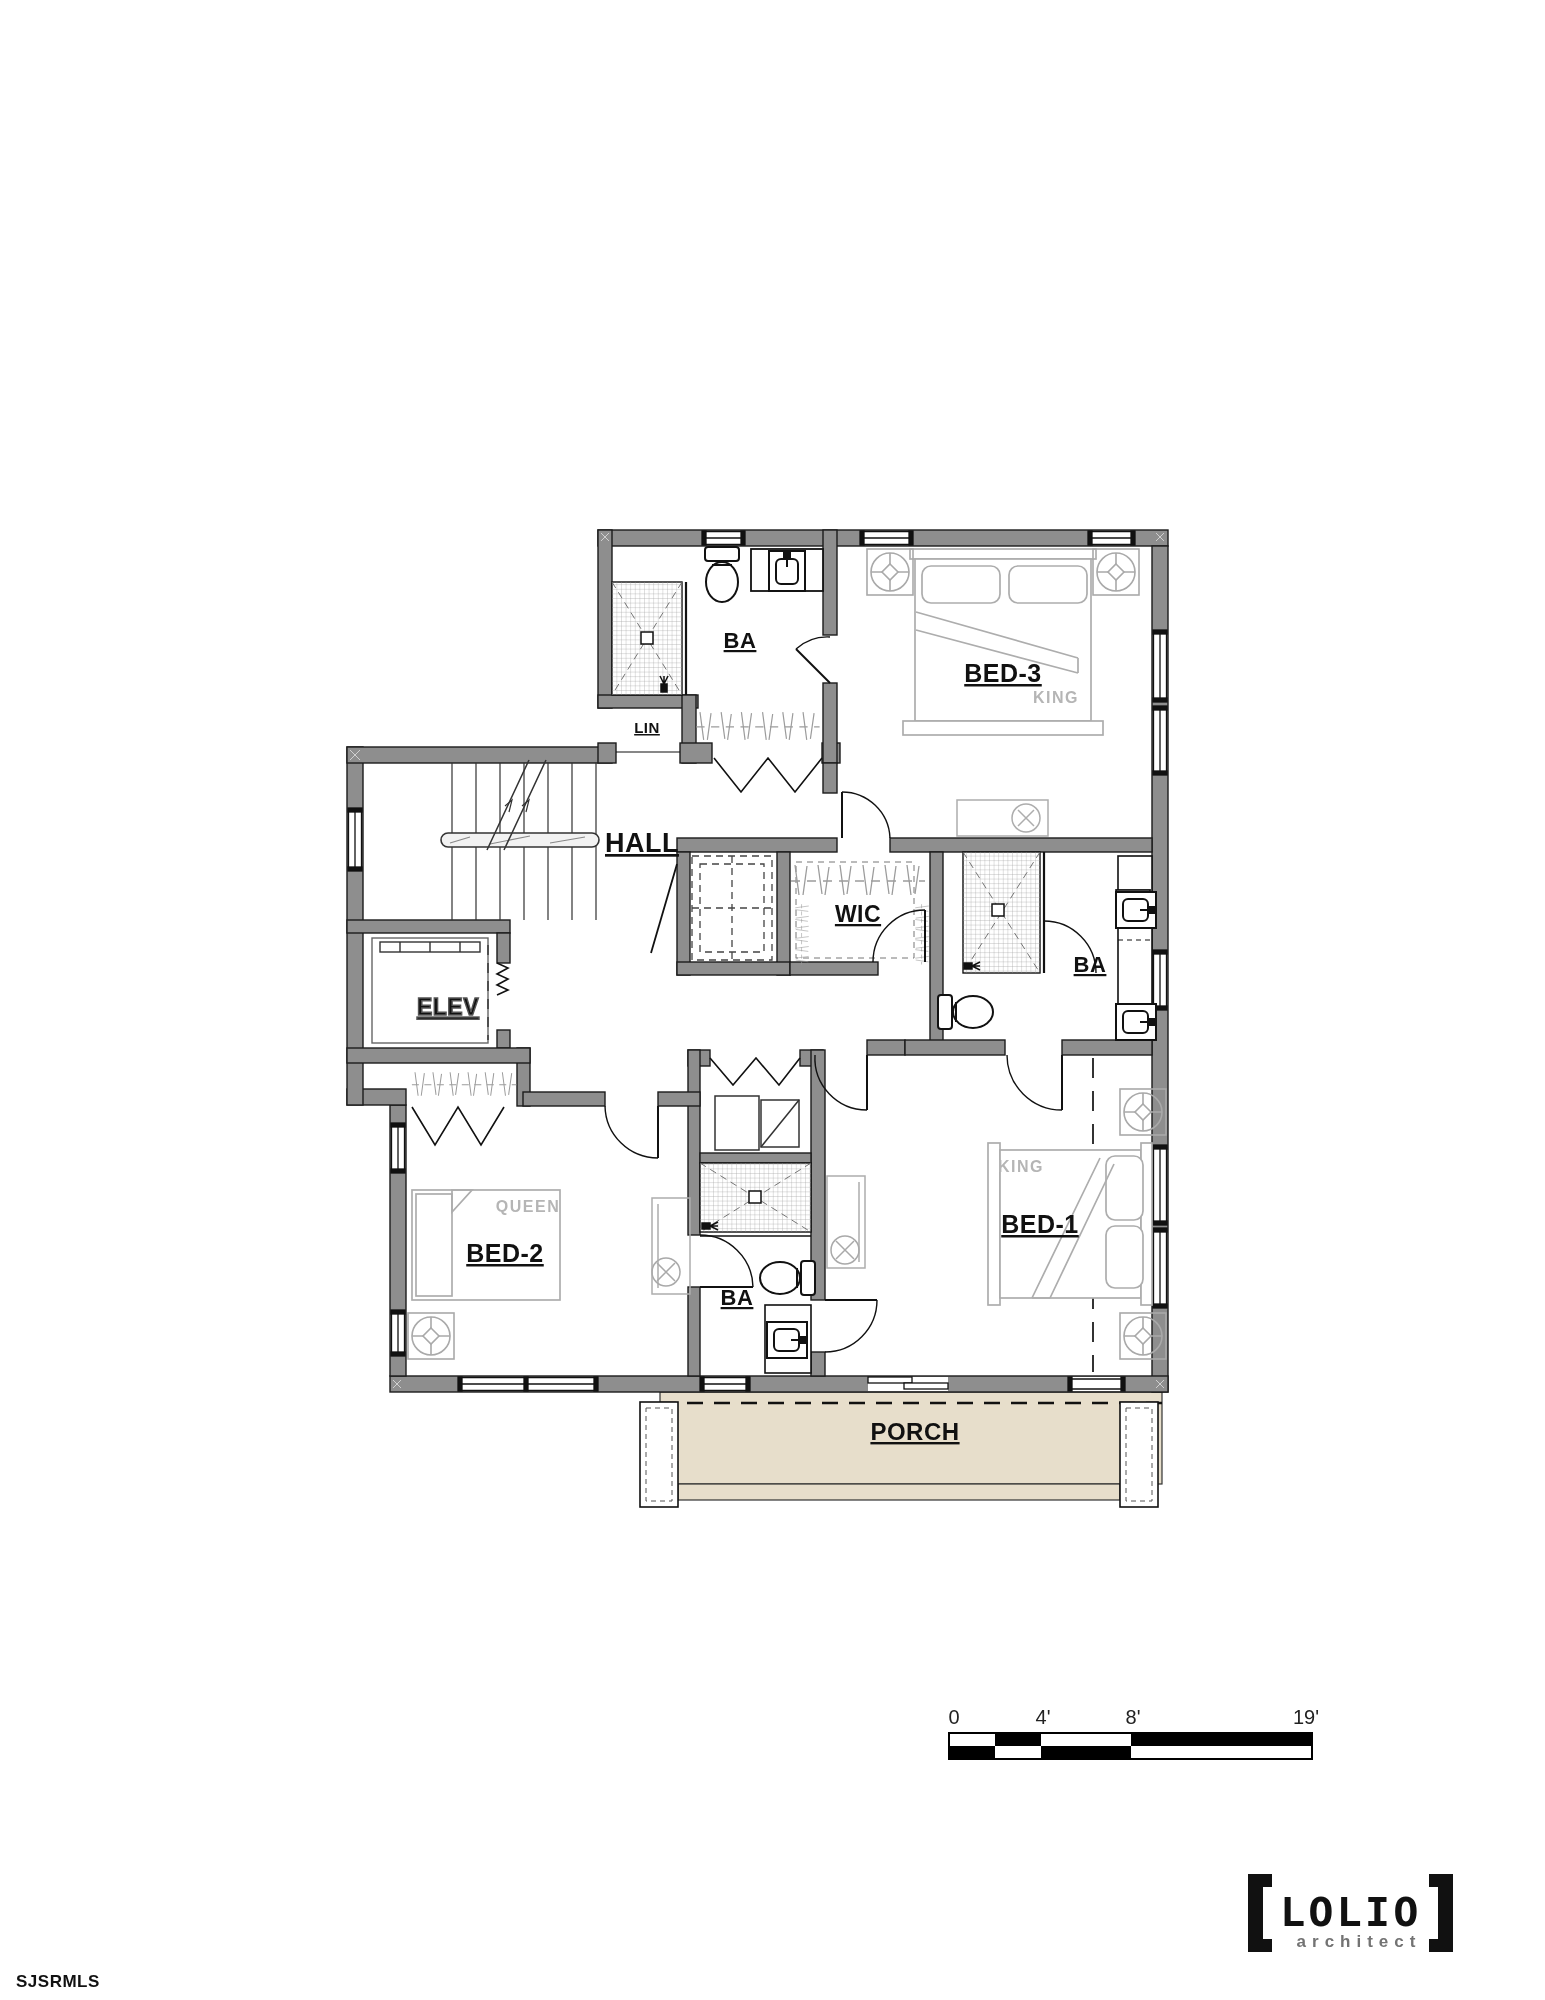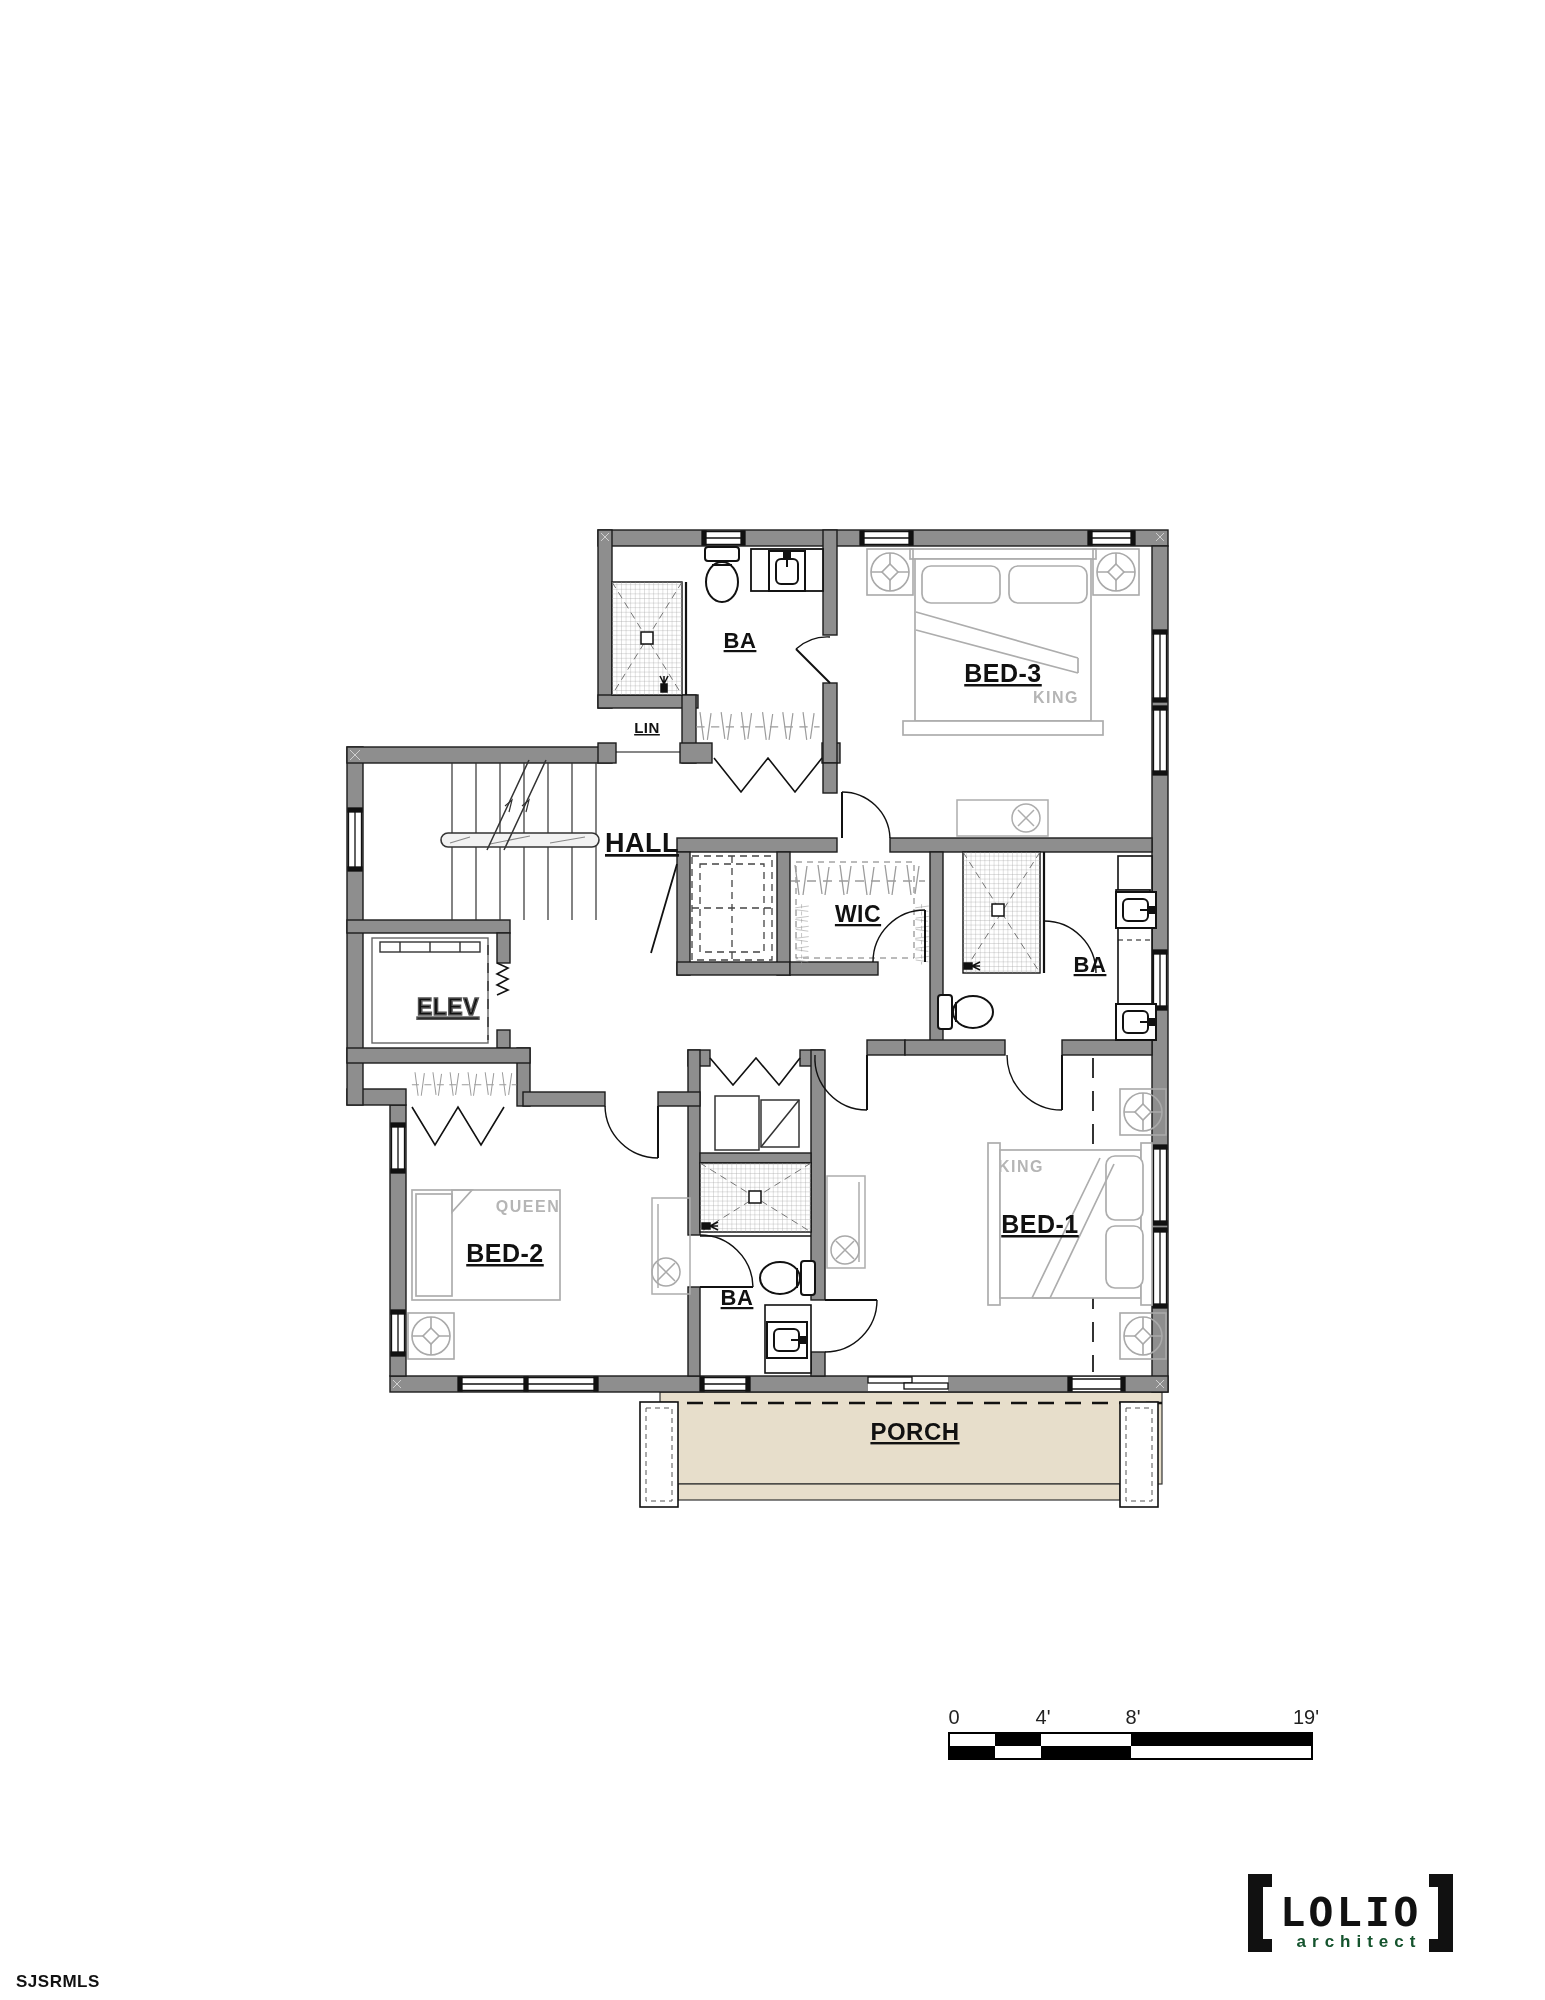--- a/index.html
+++ b/index.html
@@ -19,21 +19,21 @@
   .hw{background:#fff;} .hb{background:#000;}
   .w1{width:45px;} .w2{width:46px;} .w3{width:90px;} .w4{width:180px;}
   
   .logo{position:absolute;left:1248px;top:1874px;display:flex;align-items:stretch;height:78px;}
   .bracket{width:24px;box-sizing:border-box;border-top:13px solid #111;border-bottom:13px solid #111;}
   .bracket.left{border-left:15px solid #111;}
   .bracket.right{border-right:15px solid #111;}
   .logo-core{display:flex;flex-direction:column;justify-content:flex-end;padding:0 8px;}
   .logo-word{font-family:"DejaVu Sans Mono",monospace;font-weight:800;font-size:42px;line-height:1;
     letter-spacing:3px;color:#111;transform:scaleY(.92);}
-  .logo-sub{font-size:17px;font-weight:600;letter-spacing:6px;text-align:right;color:#14532d;margin-top:-2px;}
+  .logo-sub{font-size:17px;font-weight:600;letter-spacing:6px;text-align:right;color:#737373;margin-top:-2px;}
   .mls{position:absolute;left:16px;top:1972px;font-size:17px;font-weight:bold;letter-spacing:.5px;}
 </style>
 </head>
 <body>
 
 <div class="sheet">
 
 <svg width="1545" height="2000" viewBox="0 0 1545 2000">
   <defs>
     <pattern id="mesh" width="4.6" height="4.6" patternUnits="userSpaceOnUse">

